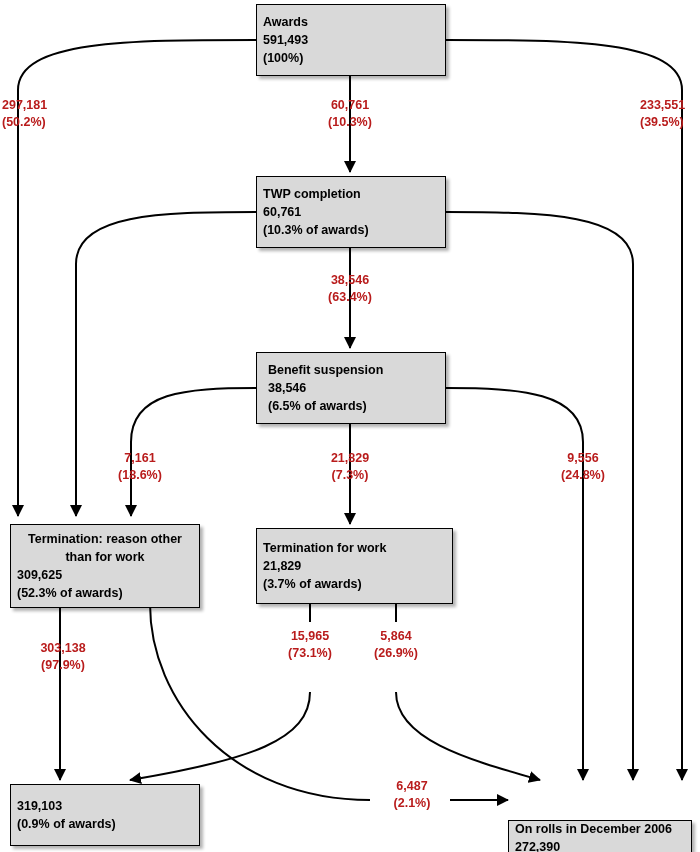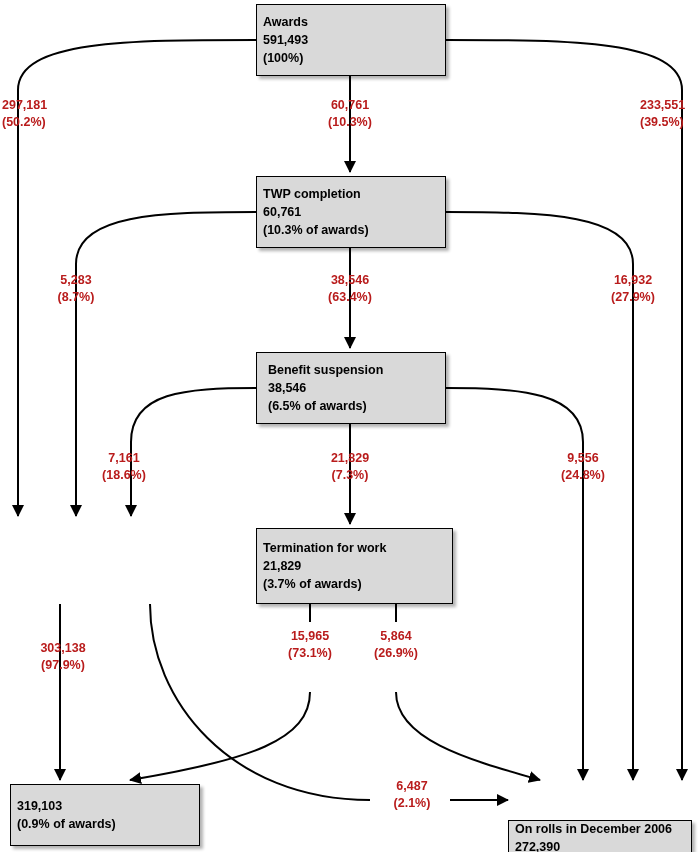--- a/index.html
+++ b/index.html
@@ -112,20 +112,25 @@
     <span class="ln">60,761</span>
     <span class="ln">(10.3% of awards)</span>
   </div>
 
   <div class="node" style="left:256px; top:352px; width:190px; height:72px;padding-left:11px;">
     <span class="ln">Benefit suspension</span>
     <span class="ln">38,546</span>
     <span class="ln">(6.5% of awards)</span>
   </div>
 
+  <div class="node" style="left:10px; top:524px; width:190px; height:84px;">
+    <span class="ln wrap">Termination: reason other than for work</span>
+    <span class="ln">309,625</span>
+    <span class="ln">(52.3% of awards)</span>
+  </div>
 
   <div class="node" style="left:256px; top:528px; width:197px; height:76px;">
     <span class="ln">Termination for work</span>
     <span class="ln">21,829</span>
     <span class="ln">(3.7% of awards)</span>
   </div>
 
   <div class="node" style="left:10px; top:784px; width:190px; height:62px;">
     <span class="ln">319,103</span>
     <span class="ln">(0.9% of awards)</span>
@@ -145,36 +150,28 @@
   <div class="edge-label" style="left:305px; top:97px; width:90px;">
     <span class="v">60,761</span>
     <span class="p">(10.3%)</span>
   </div>
 
   <div class="edge-label left-al" style="left:640px; top:97px;">
     <span class="v">233,551</span>
     <span class="p">(39.5%)</span>
   </div>
 
-  <div class="edge-label" style="left:36px; top:272px; width:80px;">
-    <span class="v">5,283</span>
-    <span class="p">(8.7%)</span>
-  </div>
 
   <div class="edge-label" style="left:305px; top:272px; width:90px;">
     <span class="v">38,546</span>
     <span class="p">(63.4%)</span>
   </div>
 
-  <div class="edge-label" style="left:593px; top:272px; width:80px;">
-    <span class="v">16,932</span>
-    <span class="p">(27.9%)</span>
-  </div>
-
-  <div class="edge-label" style="left:84px; top:450px; width:80px;">
+
+  <div class="edge-label" style="left:100px; top:450px; width:80px;">
     <span class="v">7,161</span>
     <span class="p">(18.6%)</span>
   </div>
 
   <div class="edge-label" style="left:305px; top:450px; width:90px;">
     <span class="v">21,829</span>
     <span class="p">(7.3%)</span>
   </div>
 
   <div class="edge-label" style="left:543px; top:450px; width:80px;">

